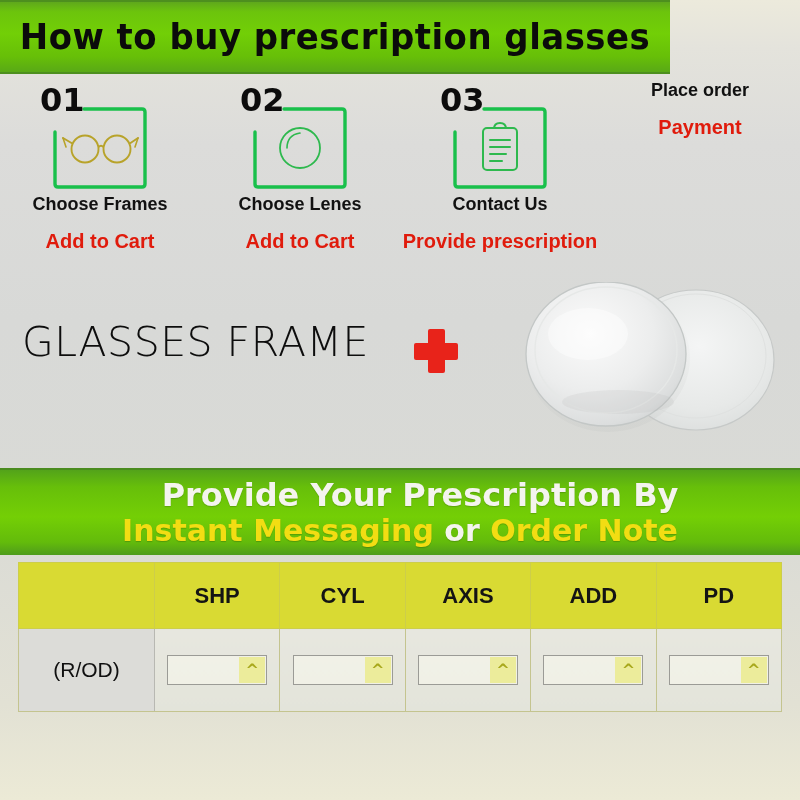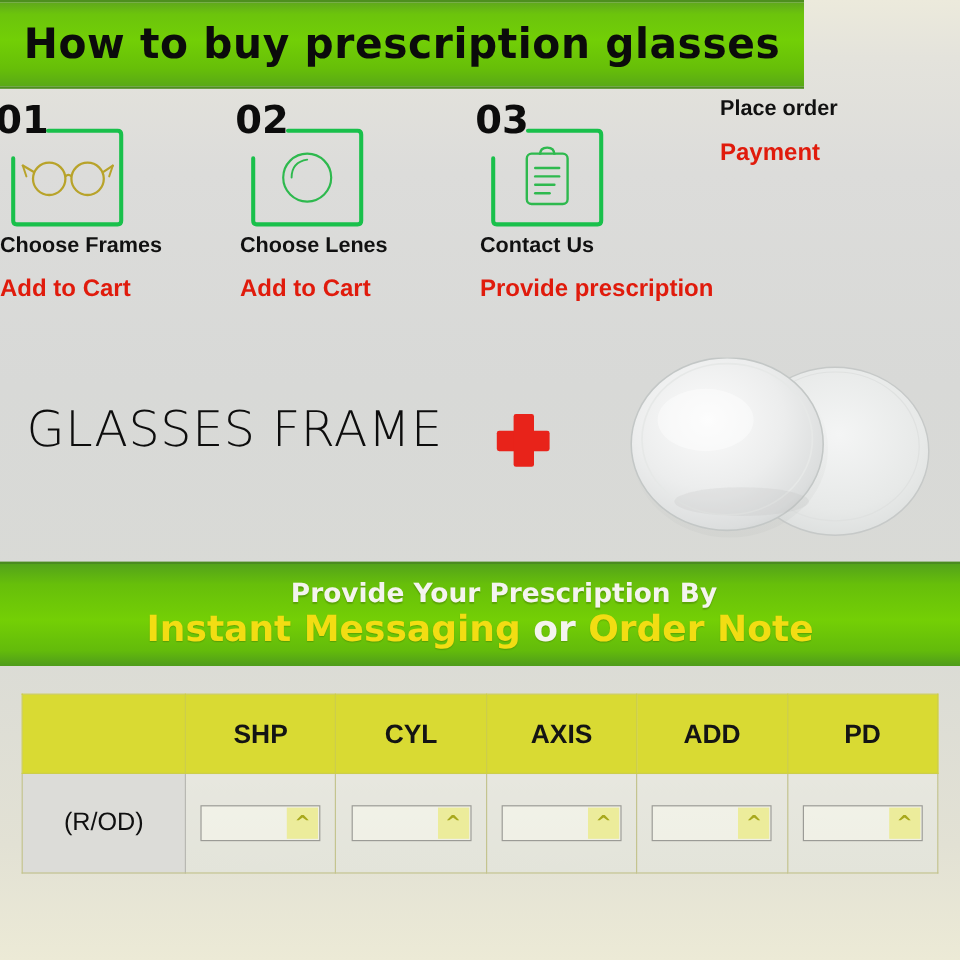--- a/index.html
+++ b/index.html
@@ -59,21 +59,21 @@
     left: 0; top: 80px;
     width: 800px;
     height: 205px;
     display: flex;
   }
   .step {
     flex: 1 1 0;
     position: relative;
     display: flex;
     flex-direction: column;
-    align-items: flex-start;
+    align-items: center;
   }
   .step-icon-wrap {
     position: relative;
     width: 112px;
     height: 96px;
     margin-top: 18px;
   }
   .step-num {
     position: absolute;
     left: -4px;
@@ -113,21 +113,21 @@
     font-family: "Liberation Sans", sans-serif;
     font-weight: 700;
     font-size: 20px;
     color: #e01b0c;
     white-space: nowrap;
   }
 
   
   .frame-block {
     position: absolute;
-    left: 0; top: 290px;
+    left: 0; top: 274px;
     width: 776px; height: 175px;
   }
   .frame-title {
     position: absolute;
     left: 22px;
     top: 44px;
     font-family: "DejaVu Sans", sans-serif;
     font-weight: 300;
     font-size: 41px;
     letter-spacing: 0.5px;
@@ -171,21 +171,21 @@
     box-sizing: border-box;
     border-top: 2px solid #4a8b1f;
     display: flex;
     flex-direction: column;
     align-items: center;
     justify-content: center;
   }
   .rx-line1 {
     font-family: "DejaVu Sans", sans-serif;
     font-weight: 700;
-    font-size: 22px;
+    font-size: 32px;
     color: #f4f4ee;
     line-height: 1.1;
     white-space: nowrap;
     text-shadow: 0 1px 1px rgba(0,0,0,0.18);
     margin-left: 40px;
   }
   .rx-line2 {
     font-family: "DejaVu Sans", sans-serif;
     font-weight: 700;
     font-size: 30px;
@@ -194,21 +194,21 @@
     margin-top: 0;
     text-shadow: 0 1px 1px rgba(0,0,0,0.18);
   }
   .rx-hl { color: #f2dd13; }
   .rx-or { color: #f4f4ee; }
 
   
   .rx-table {
     position: absolute;
     left: 18px;
-    top: 578px;
+    top: 562px;
     width: 764px;
     border-collapse: collapse;
     table-layout: fixed;
   }
   .rx-table th, .rx-table td {
     border: 1px solid #c9c99a;
     padding: 0;
     text-align: center;
     vertical-align: middle;
   }

